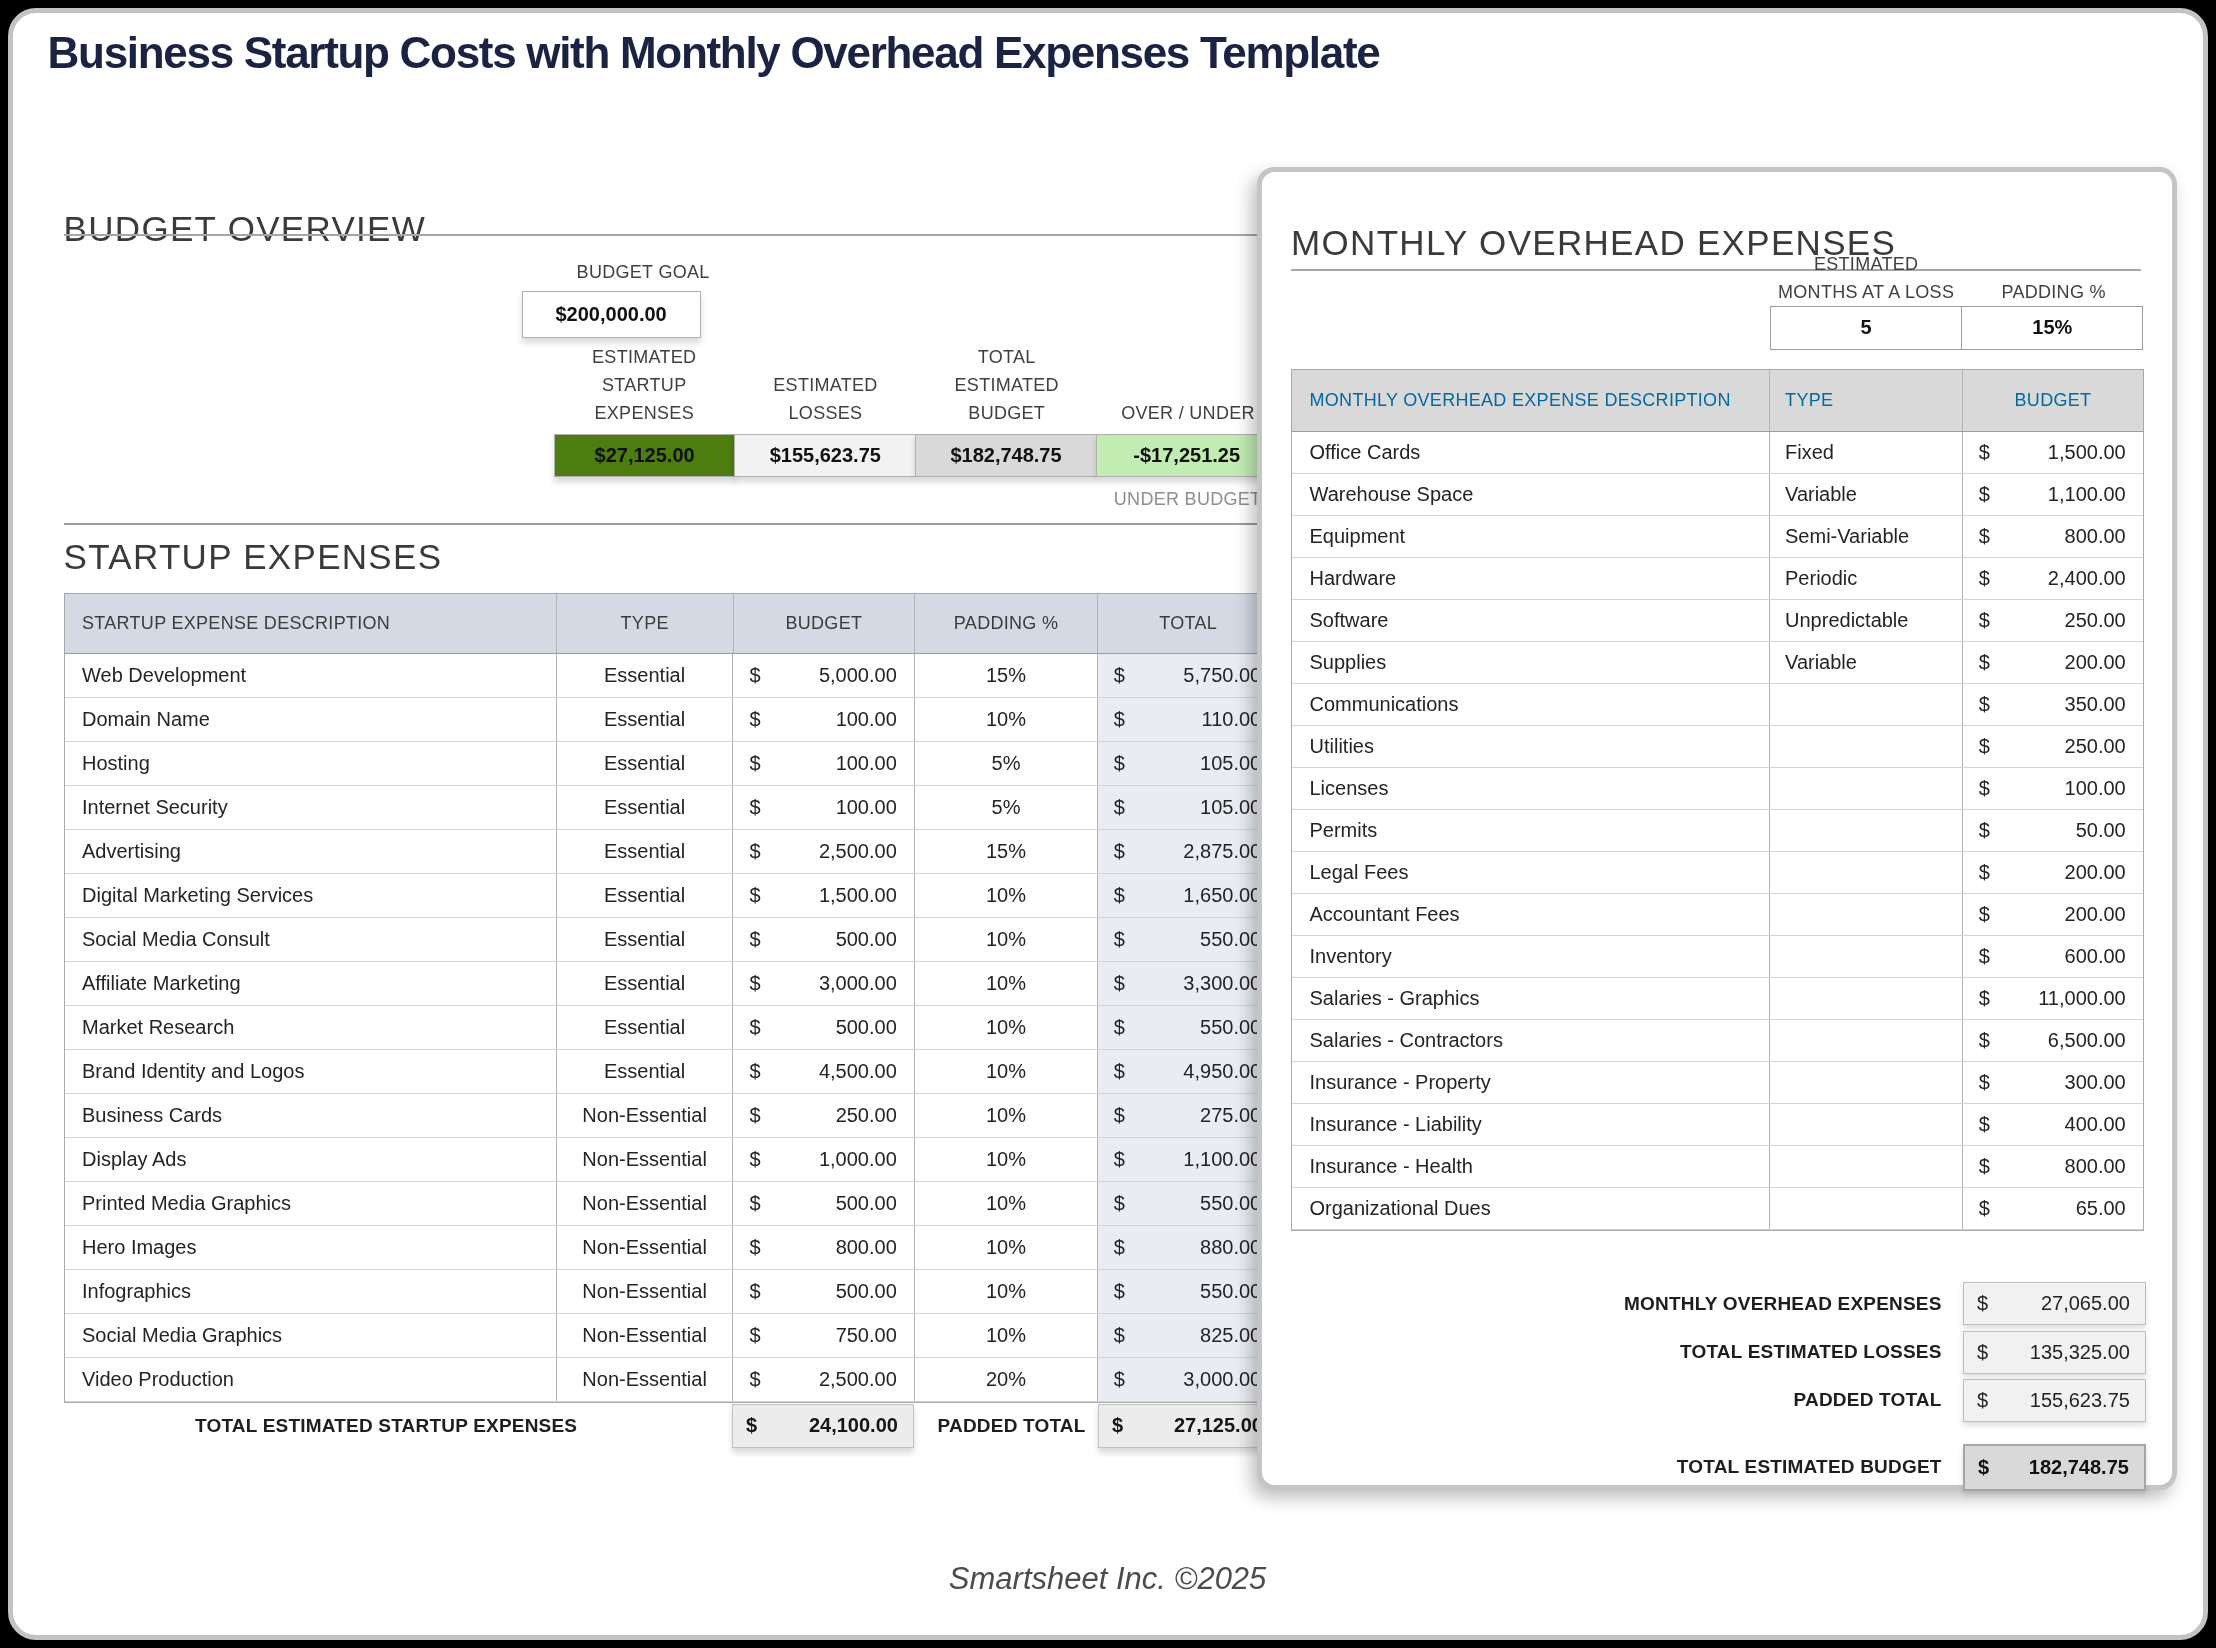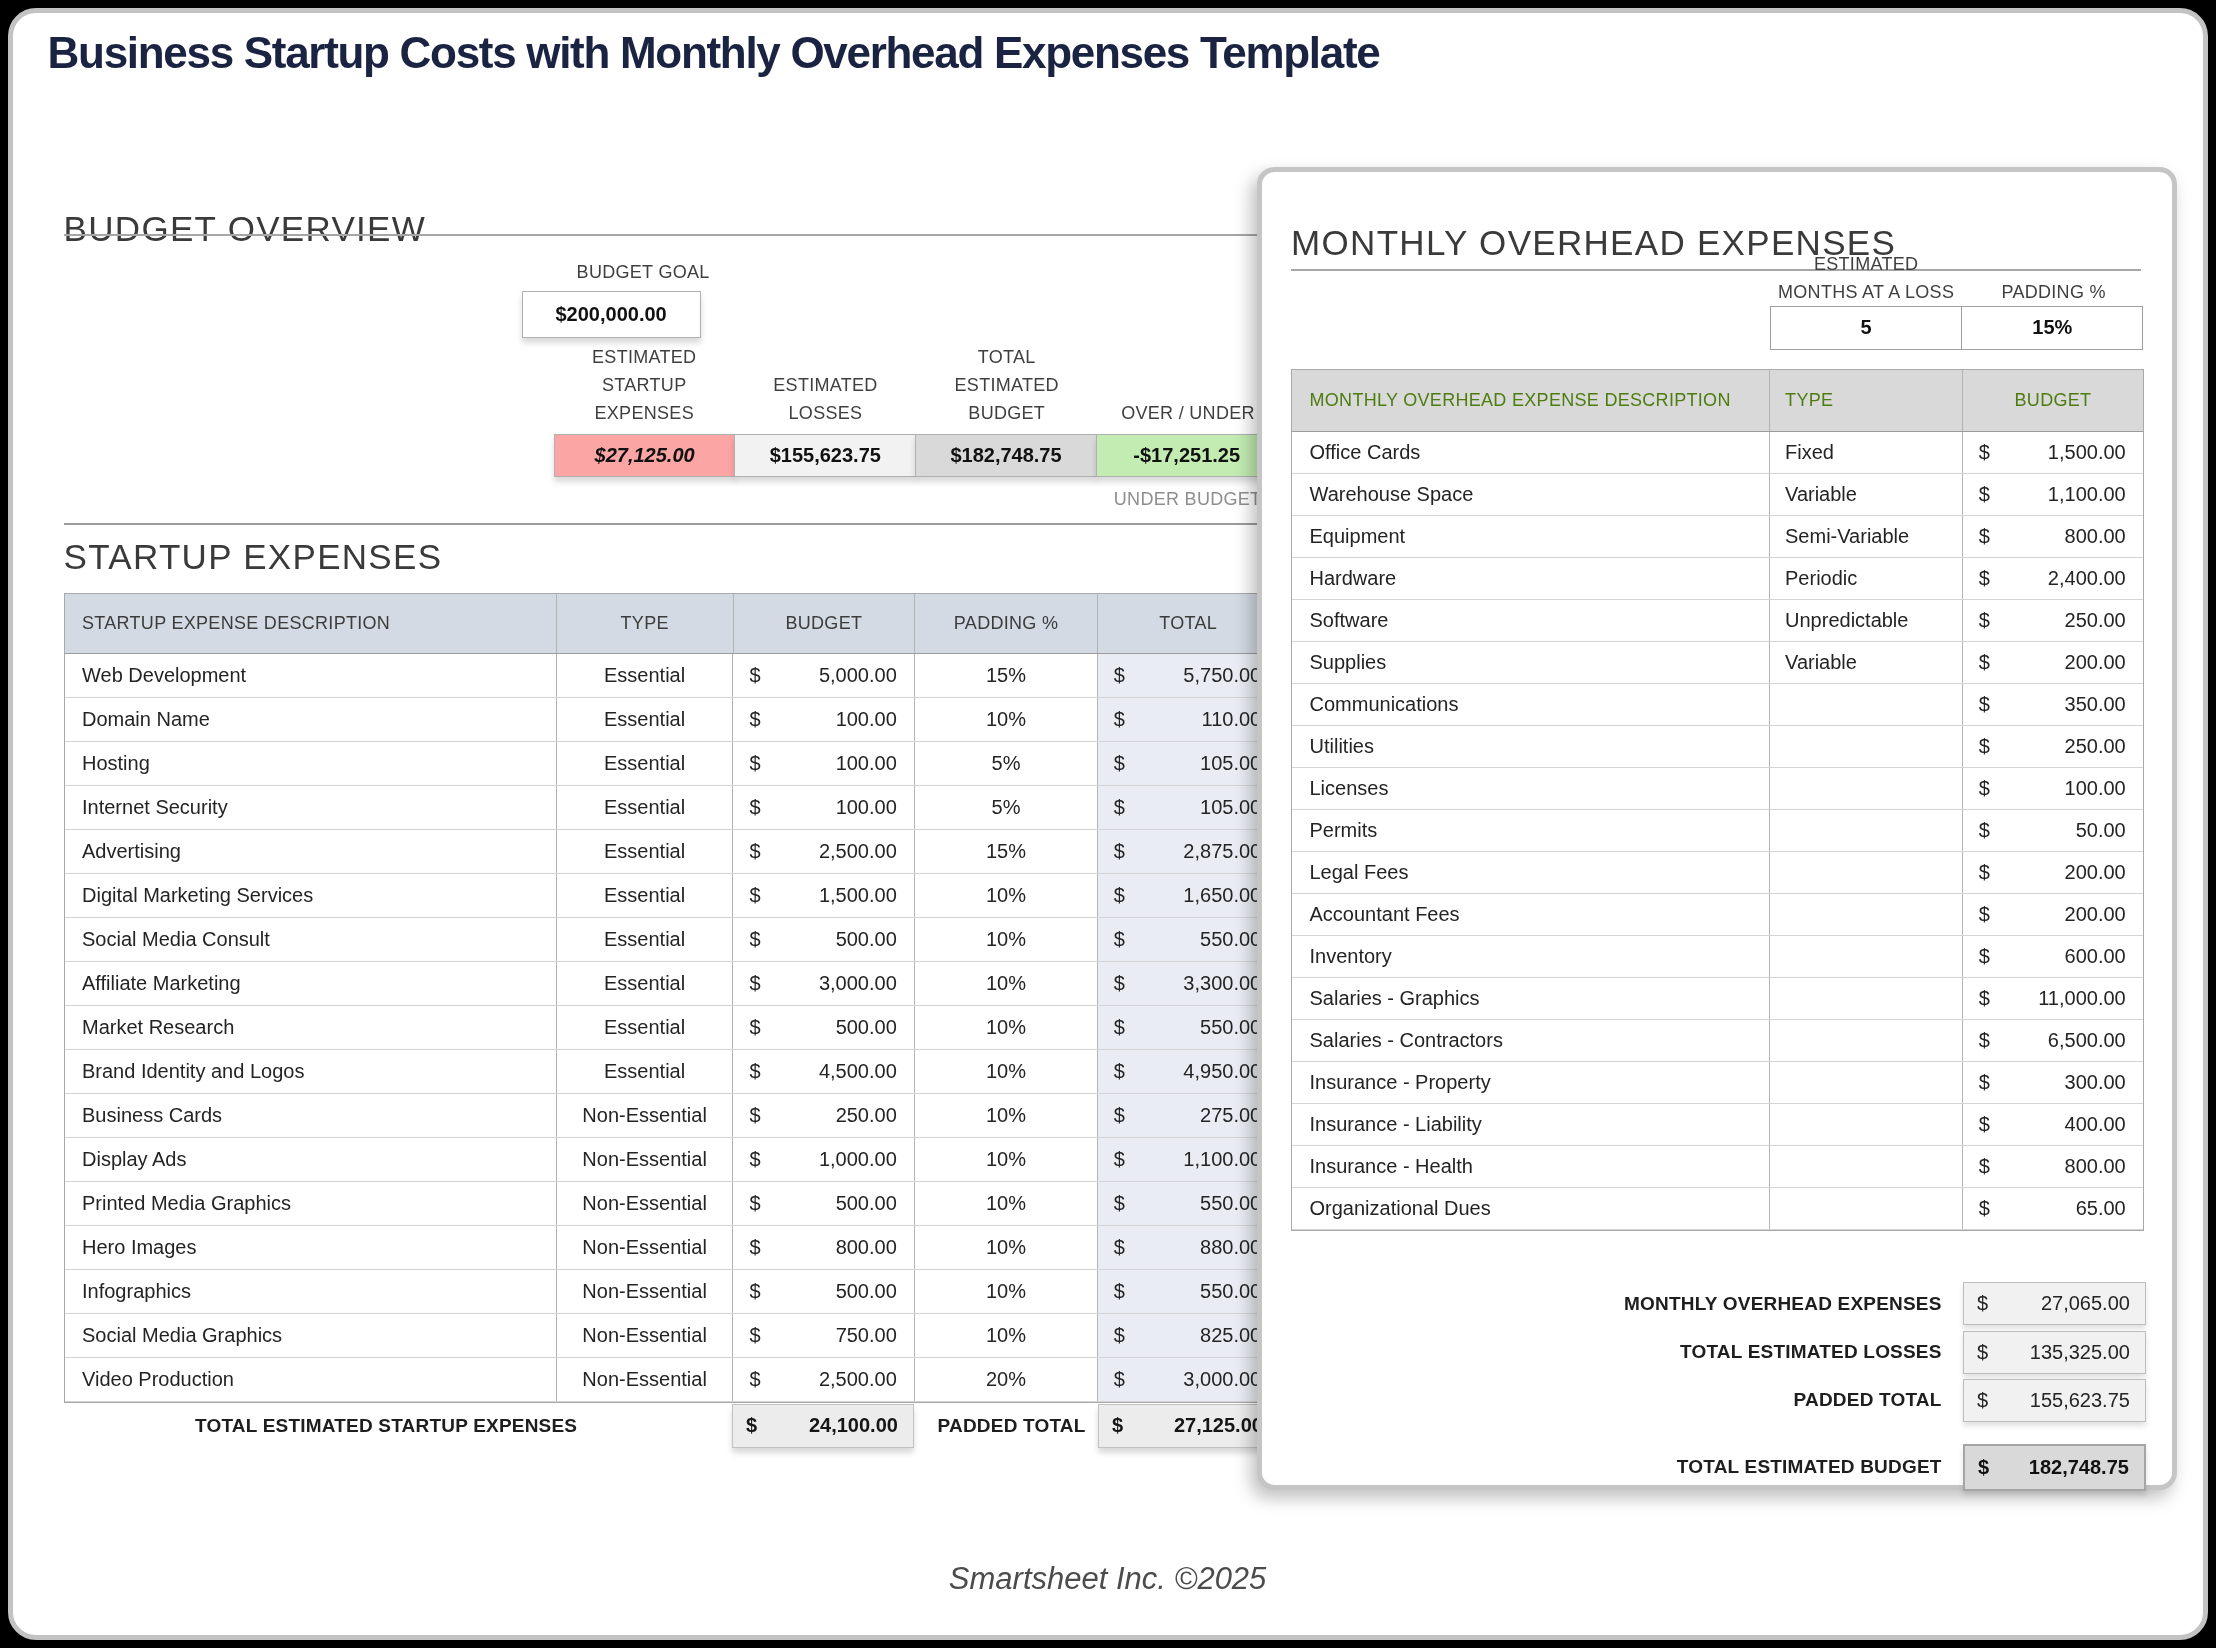--- a/index.html
+++ b/index.html
@@ -58,21 +58,21 @@
 
   .mo-input-labels { position:absolute; left:508px; top:67px; width:375px; height:67px; display:flex; }
   .mo-input-labels .ml { display:flex; align-items:flex-end; justify-content:center; text-align:center; }
   .mo-input-boxes { position:absolute; left:508px; top:134px; display:flex; }
   .ibox { height:44px; border:1.3px solid #9f9f9f; background:#fff; display:flex; align-items:center; justify-content:center;
           font-size:20px; font-weight:bold; color:#111; }
   .ibox + .ibox { margin-left:-1.3px; }
 
   .mo-table { position:absolute; left:29.5px; top:197px; width:853px; border:1.3px solid #a9a9a9; background:#fff; }
   .mo-head { display:flex; height:62px; background:#d9d9d9; border-bottom:1.3px solid #9c9c9c; }
-  .mo-head .c { font-size:18px; color:#4d7c0f; letter-spacing:0.3px; }
+  .mo-head .c { font-size:18px; color:#0369a1; letter-spacing:0.3px; }
   .mo-row { display:flex; height:42px; border-bottom:1.3px solid #d4d4d4; background:#fff; }
   .mo-desc { width:479px; padding-left:17.4px; }
   .mo-type { width:193px; padding-left:14.7px; }
   .mo-budget { width:182px; }
 
   .mo-total-label { position:absolute; left:201px; width:479px; font-size:19px; font-weight:bold; color:#1e1e1e;
                     text-align:right; letter-spacing:0.2px; }
   .mo-total-box { position:absolute; left:701px; width:183px; height:43px; border:1.3px solid #bdbdbd; background:#f1f1f1;
                   box-shadow:0 4px 5.4px rgba(0,0,0,.12); display:flex; align-items:center; justify-content:space-between;
                   padding:0 14.7px 0 13.4px; }
@@ -106,21 +106,21 @@
         </div>
     <div class="ml small-label">
           <span style="max-width:142px;">TOTAL ESTIMATED BUDGET</span>
         </div>
     <div class="ml small-label">
           <span>OVER / UNDER</span>
         </div>
   </div>
 
   <div class="metric-boxes">
-    <div class="mbox" style="background:#fca5a5;font-style:italic;">$27,125.00</div>
+    <div class="mbox" style="background:#4d7c0f;">$27,125.00</div>
     <div class="mbox" style="background:#f2f2f2;">$155,623.75</div>
     <div class="mbox" style="background:#d9d9d9;">$182,748.75</div>
     <div class="mbox" style="background:#c2ecb2;">-$17,251.25</div>
   </div>
   <div class="under-note">UNDER BUDGET</div>
 
   <div class="rule" style="left:64px; top:523px; width:2088px; background:#9c9c9c;"></div>
 
   <div class="sec-heading" style="left:64px; top:537px;">STARTUP EXPENSES</div>
 

